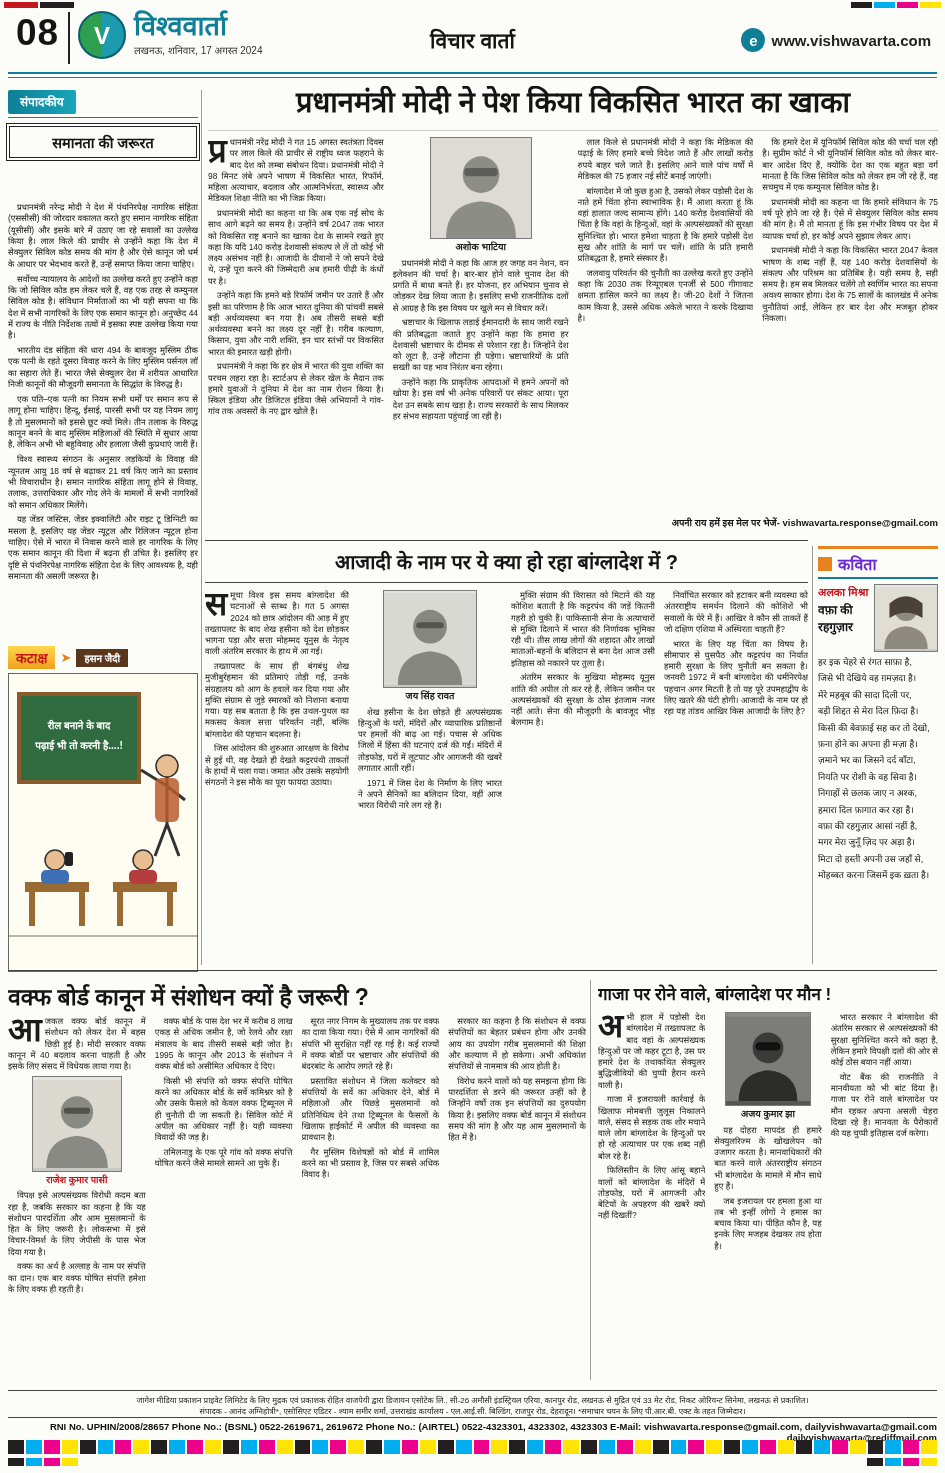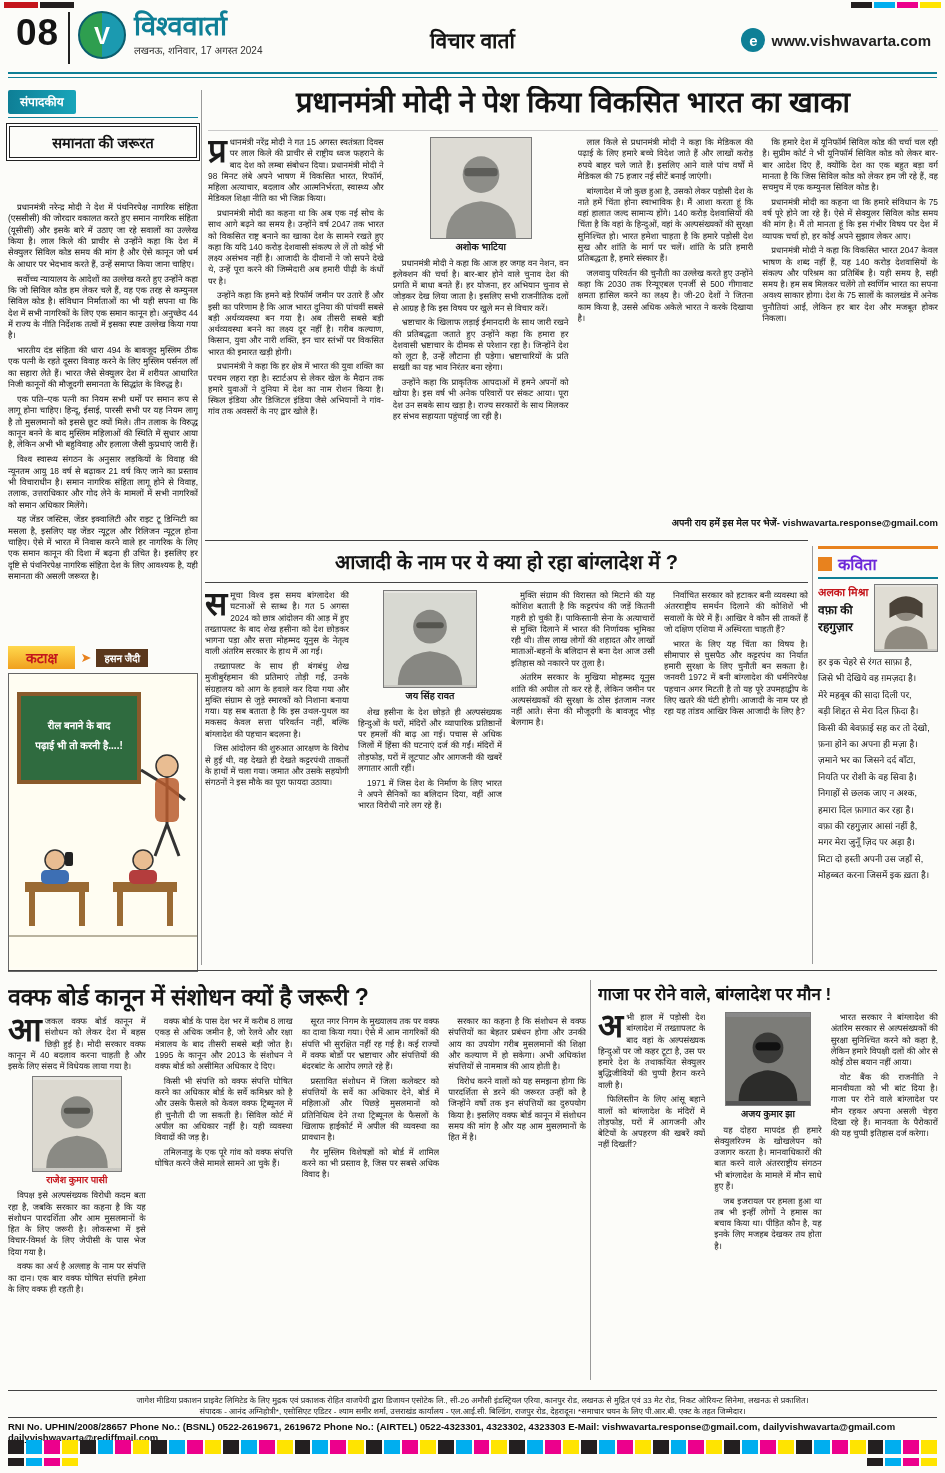--- a/index.html
+++ b/index.html
@@ -44,39 +44,39 @@
   .edit-head{display:inline-block;background:linear-gradient(90deg,#0e7f96,#18a5ba);color:#fff;
              font-weight:bold;font-size:12px;padding:3px 12px 4px;border-radius:2px;}
   .edit-title{border:1px solid #222;box-shadow:0 0 0 2px #fff,0 0 0 3px #222;
               text-align:center;font-weight:bold;font-size:14.5px;padding:5px 2px;margin:8px 1px 7px;}
   .edit-body{text-align:justify;font-size:8.4px;line-height:1.35;overflow:hidden;}
   .edit-body p{margin:0 0 3.5px;text-indent:9px;}
 
   
   .kat-head{display:flex;align-items:center;gap:5px;}
   .kat-label{background:linear-gradient(#ffd84d,#f0a01e);color:#c4161c;font-weight:bold;
-             font-size:14px;padding:2px 18px;}
+             font-size:14px;padding:2px 8px;}
   .kat-arrow{color:#e8821e;font-size:13px;}
   .kat-artist{background:#5a371c;color:#fff;font-size:10px;font-weight:bold;padding:2px 8px;}
   .cartoon-box{border:1px solid #666;background:#fffdf4;margin-top:4px;}
 
   
   .kav{border-top:3px solid #e8821e;}
   .kav-header{display:flex;align-items:center;gap:6px;margin:4px 0 2px;}
   .kav-accent{width:14px;height:14px;background:#e8821e;}
   .kav-title{color:#6d28d9;font-weight:bold;font-size:16px;}
   .kav-rule{height:2px;background:#0e7f96;margin-bottom:5px;}
   .poet-name{color:#c4161c;font-weight:bold;font-size:11px;margin:4px 0 2px;}
   .poem-title{font-weight:bold;font-size:12px;margin:0 0 6px;}
   .poem-lines{font-size:9px;line-height:1.6;overflow:hidden;}
   .poem-lines p{margin:0 0 2px;text-indent:0;}
 
   
   .foot-small{text-align:center;font-size:8px;color:#222;}
-  .foot-contact{text-align:left;font-size:9.5px;font-weight:bold;color:#111;}
+  .foot-contact{text-align:right;font-size:9.5px;font-weight:bold;color:#111;}
   .strip{display:flex;gap:2px;}
   .strip>div{flex:1;height:100%;}
 </style>
 </head>
 <body>
 
 <div class="page">
 
   <div class="abs strip" style="left:4px;top:2px;width:70px;height:6px;">
       <div style="background: rgb(196, 22, 28);"></div>
@@ -340,20 +340,21 @@
   <div class="abs vline" style="left:590px;top:980px;height:400px;"></div>
 
   <div class="abs headline-sm" style="left:598px;top:982px;width:340px;">गाजा पर रोने वाले, बांग्लादेश पर मौन !</div>
   <div class="abs cols" style="left:598px;top:1012px;width:340px;height:364px;">
     <div class="col">
       <p class="opener">
         <span class="dropcap">अ</span>
         <span>भी हाल में पड़ोसी देश बांग्लादेश में तख्तापलट के बाद वहां के अल्पसंख्यक हिन्दुओं पर जो कहर टूटा है, उस पर हमारे देश के तथाकथित सेक्युलर बुद्धिजीवियों की चुप्पी हैरान करने वाली है।</span>
       </p>
       <div>
+          <p>गाजा में इजरायली कार्रवाई के खिलाफ मोमबत्ती जुलूस निकालने वाले, संसद से सड़क तक शोर मचाने वाले लोग बांग्लादेश के हिन्दुओं पर हो रहे अत्याचार पर एक शब्द नहीं बोल रहे हैं।</p>
           <p>फिलिस्तीन के लिए आंसू बहाने वालों को बांग्लादेश के मंदिरों में तोड़फोड़, घरों में आगजनी और बेटियों के अपहरण की खबरें क्यों नहीं दिखतीं?</p>
         </div>
     </div>
     <div class="col">
       <figure>
         <svg class="photo dark" width="84" height="92" viewBox="0 0 60 60">
           <rect width="60" height="60" fill="#7c7c78"></rect>
           <circle cx="30" cy="22" r="11" fill="#3a3a38"></circle>
           <path d="M9 60 Q9 40 30 38 Q51 40 51 60 Z" fill="#2c2c2a"></path>
           <rect x="21" y="18" width="18" height="6" rx="3" fill="#111"></rect>

